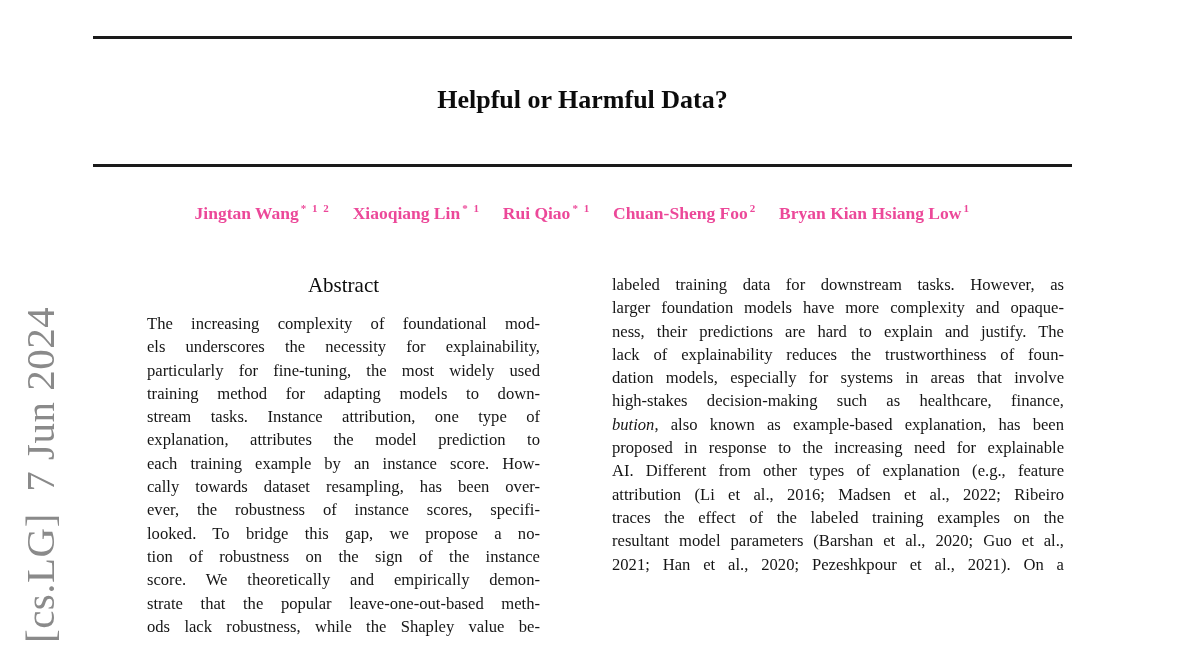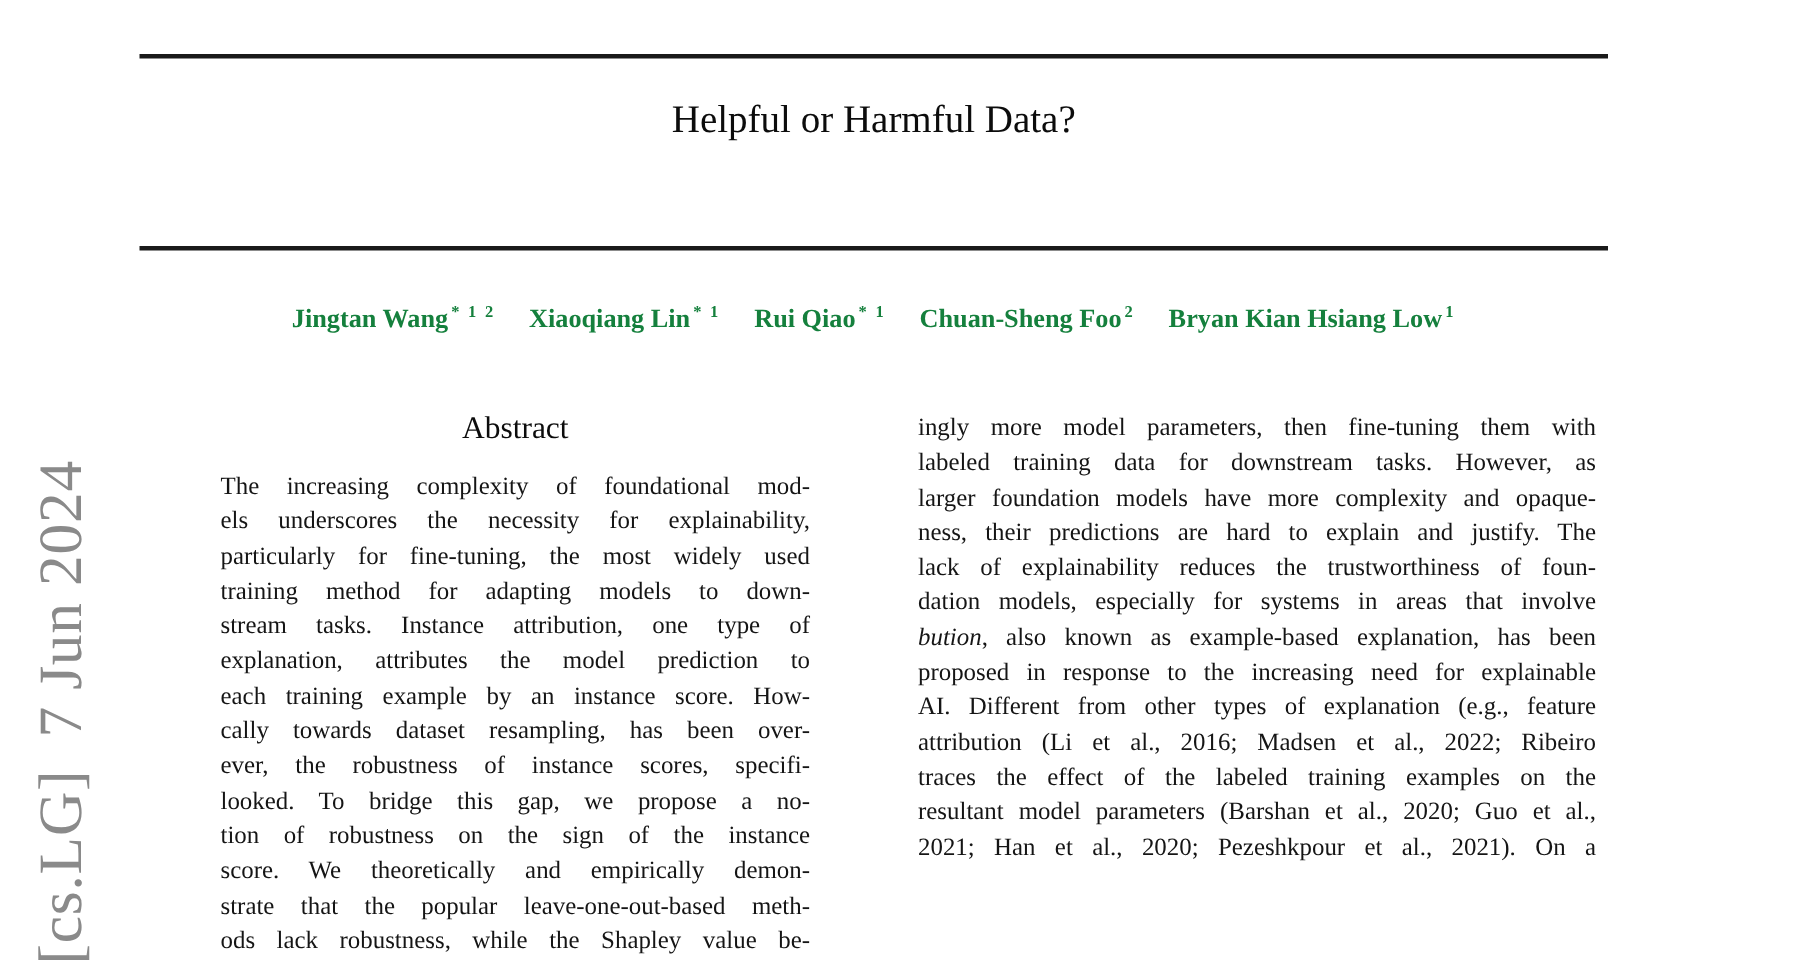--- a/index.html
+++ b/index.html
@@ -30,37 +30,37 @@
     left: 93px;
     width: 979px;
     height: 2.5px;
     background: #1a1a1a;
   }
   .rule-top { top: 36px; }
   .rule-bottom { top: 164px; }
   .title-block {
     position: absolute;
     left: 93px;
-    top: 62px;
+    top: 82px;
     width: 979px;
     text-align: center;
-    font-weight: normal;
+    font-weight: bold;
     font-size: 26px;
     line-height: 35px;
     color: #0c0c0c;
   }
   .authors {
     position: absolute;
     left: 93px;
     top: 202px;
     width: 979px;
     text-align: center;
     font-weight: bold;
     font-size: 17.5px;
-    color: #15803d;
+    color: #ec4899;
   }
   .author { margin: 0 9px; white-space: nowrap; }
   .author sup {
     font-size: 11px;
     letter-spacing: 1.5px;
     margin-left: 2px;
   }
   .abstract-heading {
     position: absolute;
     left: 147px;
@@ -129,26 +129,26 @@
     <div class="line">cally towards dataset resampling, has been over-</div>
     <div class="line">ever, the robustness of instance scores, specifi-</div>
     <div class="line">looked. To bridge this gap, we propose a no-</div>
     <div class="line">tion of robustness on the sign of the instance</div>
     <div class="line">score. We theoretically and empirically demon-</div>
     <div class="line">strate that the popular leave-one-out-based meth-</div>
     <div class="line">ods lack robustness, while the Shapley value be-</div>
   </div>
 
   <div class="col-right">
-    <div class="line"><span>ingly more model parameters, then fine-tuning them with</span></div>
     <div class="line"><span>labeled training data for downstream tasks. However, as</span></div>
     <div class="line"><span>larger foundation models have more complexity and opaque-</span></div>
     <div class="line"><span>ness, their predictions are hard to explain and justify. The</span></div>
     <div class="line"><span>lack of explainability reduces the trustworthiness of foun-</span></div>
     <div class="line"><span>dation models, especially for systems in areas that involve</span></div>
+    <div class="line"><span>high-stakes decision-making such as healthcare, finance,</span></div>
     <div class="line"><span class="it">bution</span><span>, also known as example-based explanation, has been</span></div>
     <div class="line"><span>proposed in response to the increasing need for explainable</span></div>
     <div class="line"><span>AI. Different from other types of explanation (e.g., feature</span></div>
     <div class="line"><span>attribution (Li et al., 2016; Madsen et al., 2022; Ribeiro</span></div>
     <div class="line"><span>traces the effect of the labeled training examples on the</span></div>
     <div class="line"><span>resultant model parameters (Barshan et al., 2020; Guo et al.,</span></div>
     <div class="line"><span>2021; Han et al., 2020; Pezeshkpour et al., 2021). On a</span></div>
   </div>
 
 </div>

